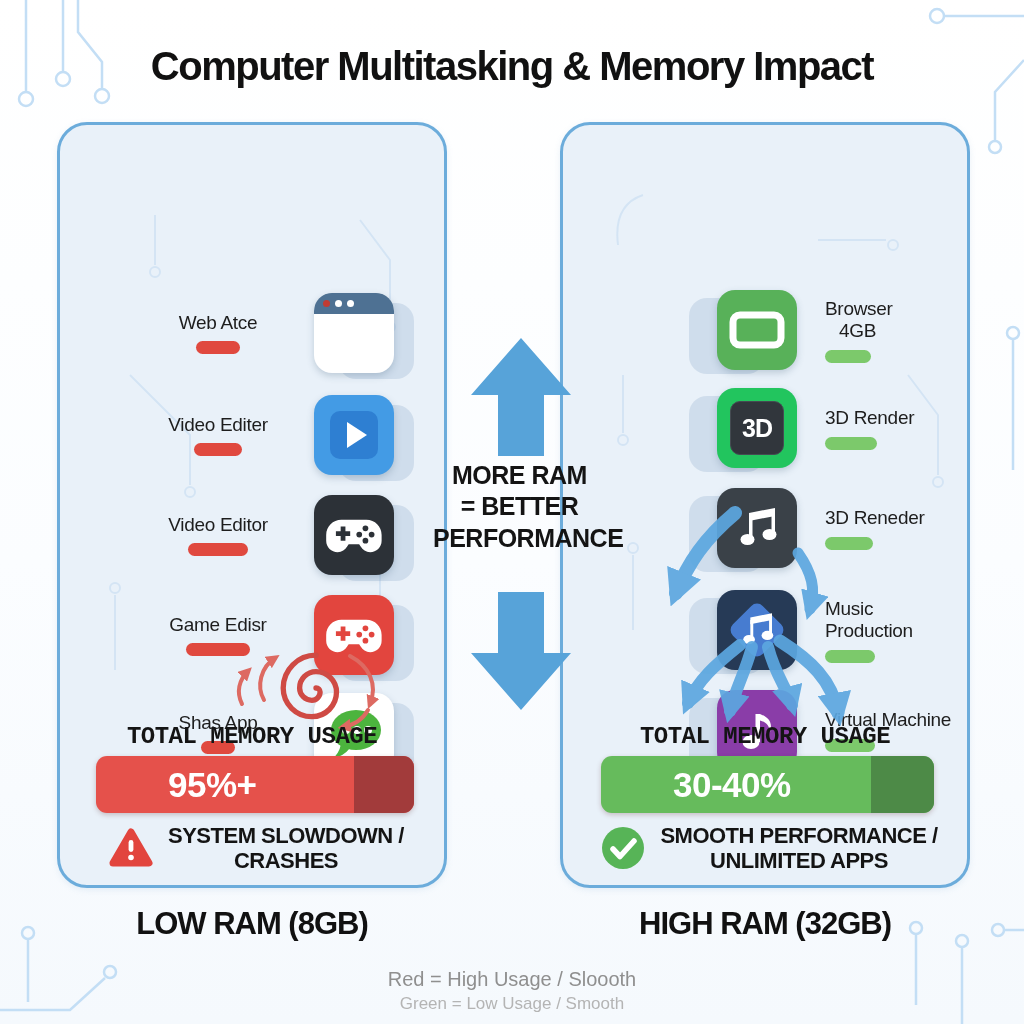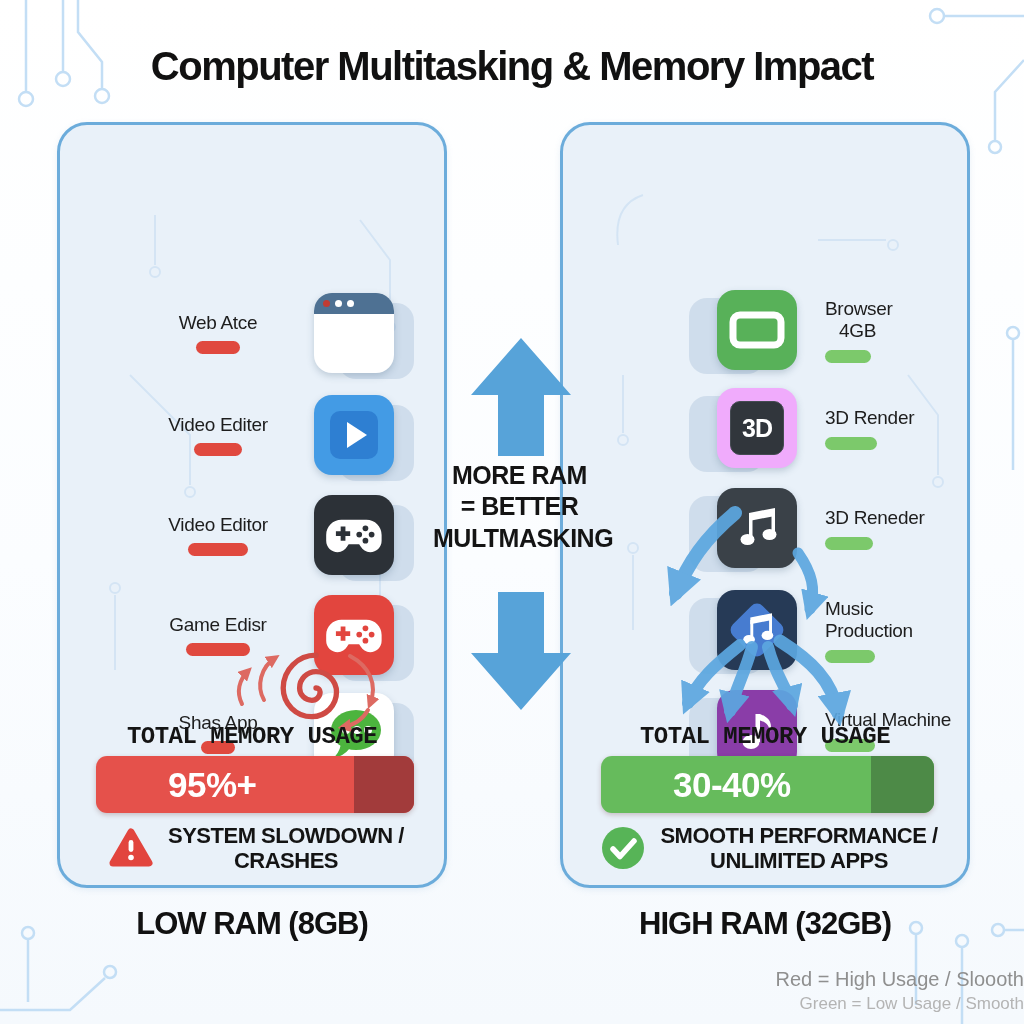--- a/index.html
+++ b/index.html
@@ -59,21 +59,21 @@
   .icon-video{background:#439be5;}
   .icon-video .inner{width:48px;height:48px;background:#2e7fd2;border-radius:10px;
                      display:flex;align-items:center;justify-content:center;}
   .tri{width:0;height:0;border-left:20px solid #fff;border-top:13px solid transparent;
        border-bottom:13px solid transparent;margin-left:6px;}
 
   .icon-game-dark{background:#2c3137;}
   .icon-game-red{background:#e2453e;}
   .icon-chat{background:#ffffff;}
   .icon-browser-green{background:#58b159;}
-  .icon-3d{background:#f0abfc;}
+  .icon-3d{background:#22c55e;}
   .icon-3d .inner3d{width:52px;height:52px;background:#31363c;border:1px solid #454b52;border-radius:10px;
                     display:flex;align-items:center;justify-content:center;}
   .threed-text{color:#fff;font-size:25px;font-weight:800;letter-spacing:-1px;}
   .icon-music-dark{background:#3a4148;}
   .icon-music-navy{background:#263a56;position:relative;}
   .icon-music-navy .diamond{position:absolute;width:42px;height:42px;background:#477cd0;
                             border-radius:8px;transform:rotate(45deg);}
   .icon-music-navy svg{position:relative;z-index:1;}
   .icon-music-purple{background:#8a3da8;}
 
@@ -99,21 +99,21 @@
 
   .status-row{position:absolute;top:698px;left:30px;right:22px;display:flex;align-items:center;
               justify-content:center;gap:14px;z-index:3;}
   .status-text{text-align:center;font-size:22px;font-weight:800;letter-spacing:-.5px;line-height:1.15;color:#141414;}
 
   .caption{position:absolute;top:906px;text-align:center;font-size:31px;font-weight:800;
            letter-spacing:-1px;color:#111;z-index:4;}
   .caption.left{left:57px;width:390px;}
   .caption.right{left:560px;width:410px;}
 
-  .legend{position:absolute;left:0;width:1024px;text-align:right;z-index:4;}
+  .legend{position:absolute;left:0;width:1024px;text-align:center;z-index:4;}
   .legend1{top:968px;font-size:20px;color:#8f8f8f;}
   .legend2{top:994px;font-size:17px;color:#b4b4b4;}
 
   .fan-arrows{position:absolute;z-index:3;pointer-events:none;}
   .swirl{position:absolute;left:166px;top:515px;z-index:3;pointer-events:none;}
 </style>
 </head>
 <body>
 
 <div class="stage">
@@ -291,21 +291,21 @@
     </div>
   </section>
 
   <div class="center-col">
     <svg class="big-arrow" style="top:216px" width="100" height="118" viewBox="0 0 100 118">
       <polygon points="50,0 100,57 73,57 73,118 27,118 27,57 0,57" fill="#57a3d9"></polygon>
     </svg>
     <div class="center-text">
       <div>MORE RAM</div>
       <div>= BETTER</div>
-      <div>MULTMASKING</div>
+      <div>PERFORMANCE</div>
     </div>
     <svg class="big-arrow" style="top:470px" width="100" height="118" viewBox="0 0 100 118">
       <polygon points="50,118 100,61 73,61 73,0 27,0 27,61 0,61" fill="#57a3d9"></polygon>
     </svg>
   </div>
 
   <section class="panel right">
     <svg class="panel-circuit" width="404" height="760">
       <g stroke="#cfe2f4" stroke-width="2" fill="none">
         <path d="M80 70 Q50 80 55 120"></path>

